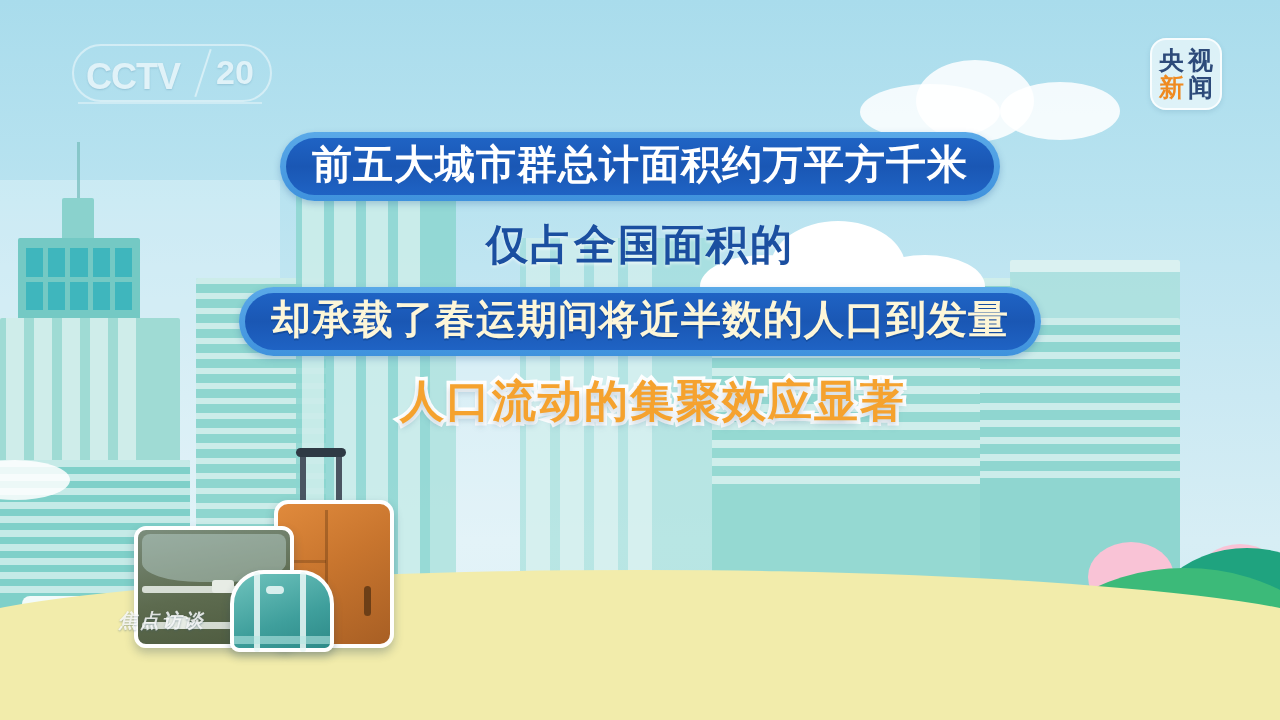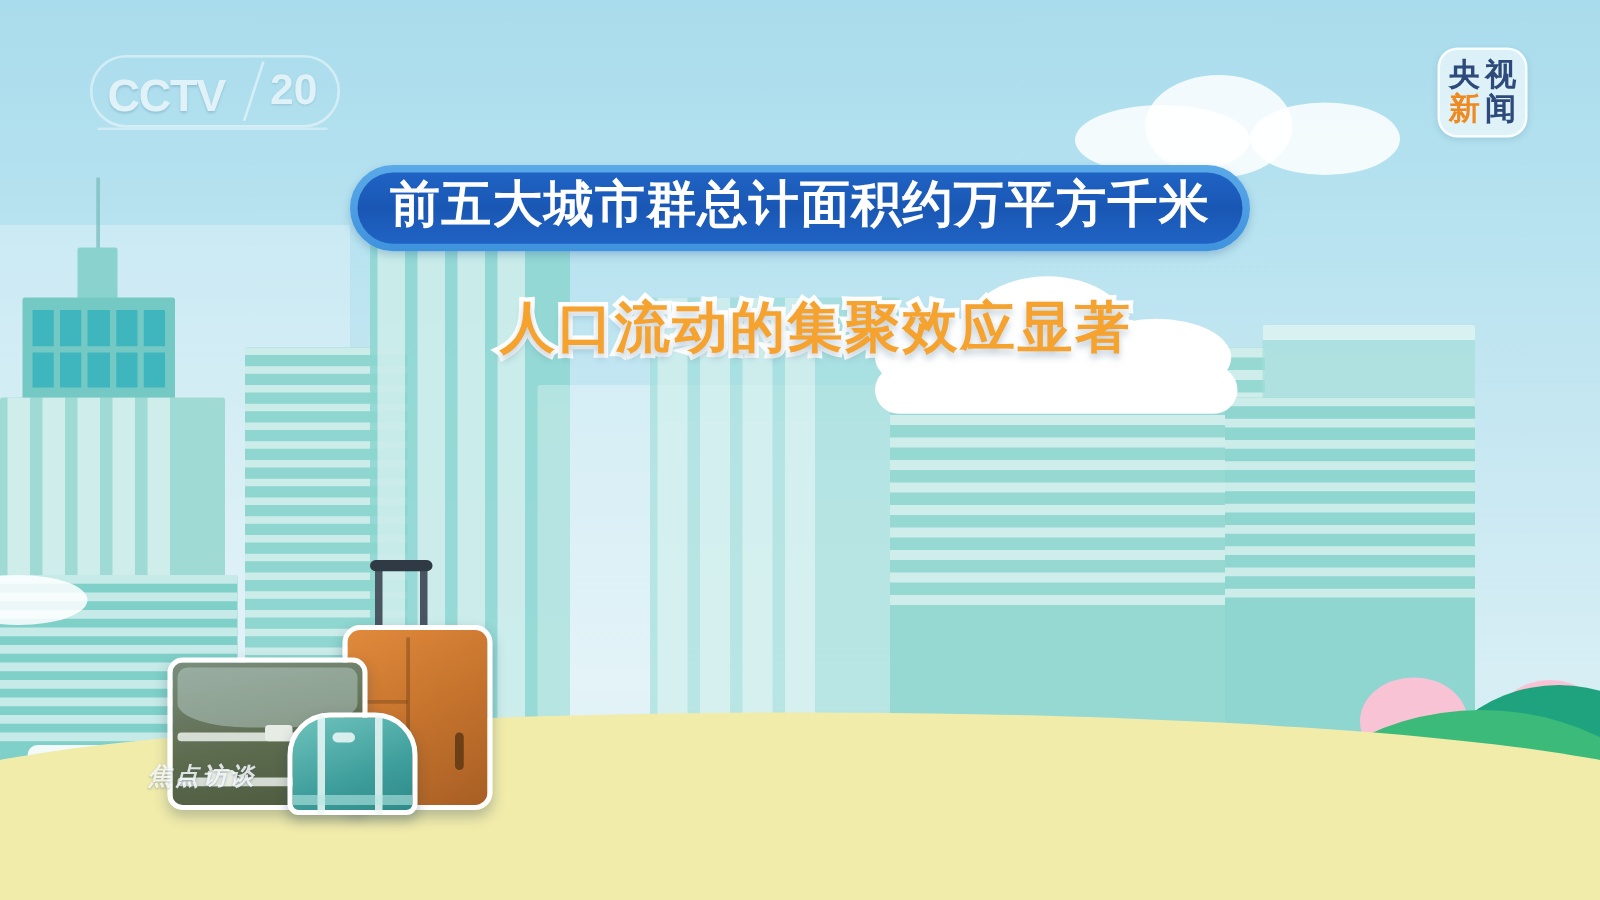--- a/index.html
+++ b/index.html
@@ -316,23 +316,31 @@
       <div class="banner">
         <div class="banner-inner">
           <span class="b-cn">前五大城市群总计面积约</span>
           <span class="b-cn">万平方千米</span>
         </div>
       </div>
     </div>
 
     <div class="rowline" style="margin-top:16px;">
       <div class="plainline">
-      </div>
-    </div>
-
+        <span class="p-cn">仅占全国面积的</span>
+      </div>
+    </div>
+
+    <div class="rowline" style="margin-top:14px;">
+      <div class="banner">
+        <div class="banner-inner">
+          <span class="b-cn ivory">却承载了春运期间将近半数的人口到发量</span>
+        </div>
+      </div>
+    </div>
 
     <div class="rowline" style="margin-top:16px;margin-left:13px;">
       <span class="goldline">人口流动的集聚效应显著</span>
     </div>
 
   </div>
 
 </div>
 
 </body></html>

